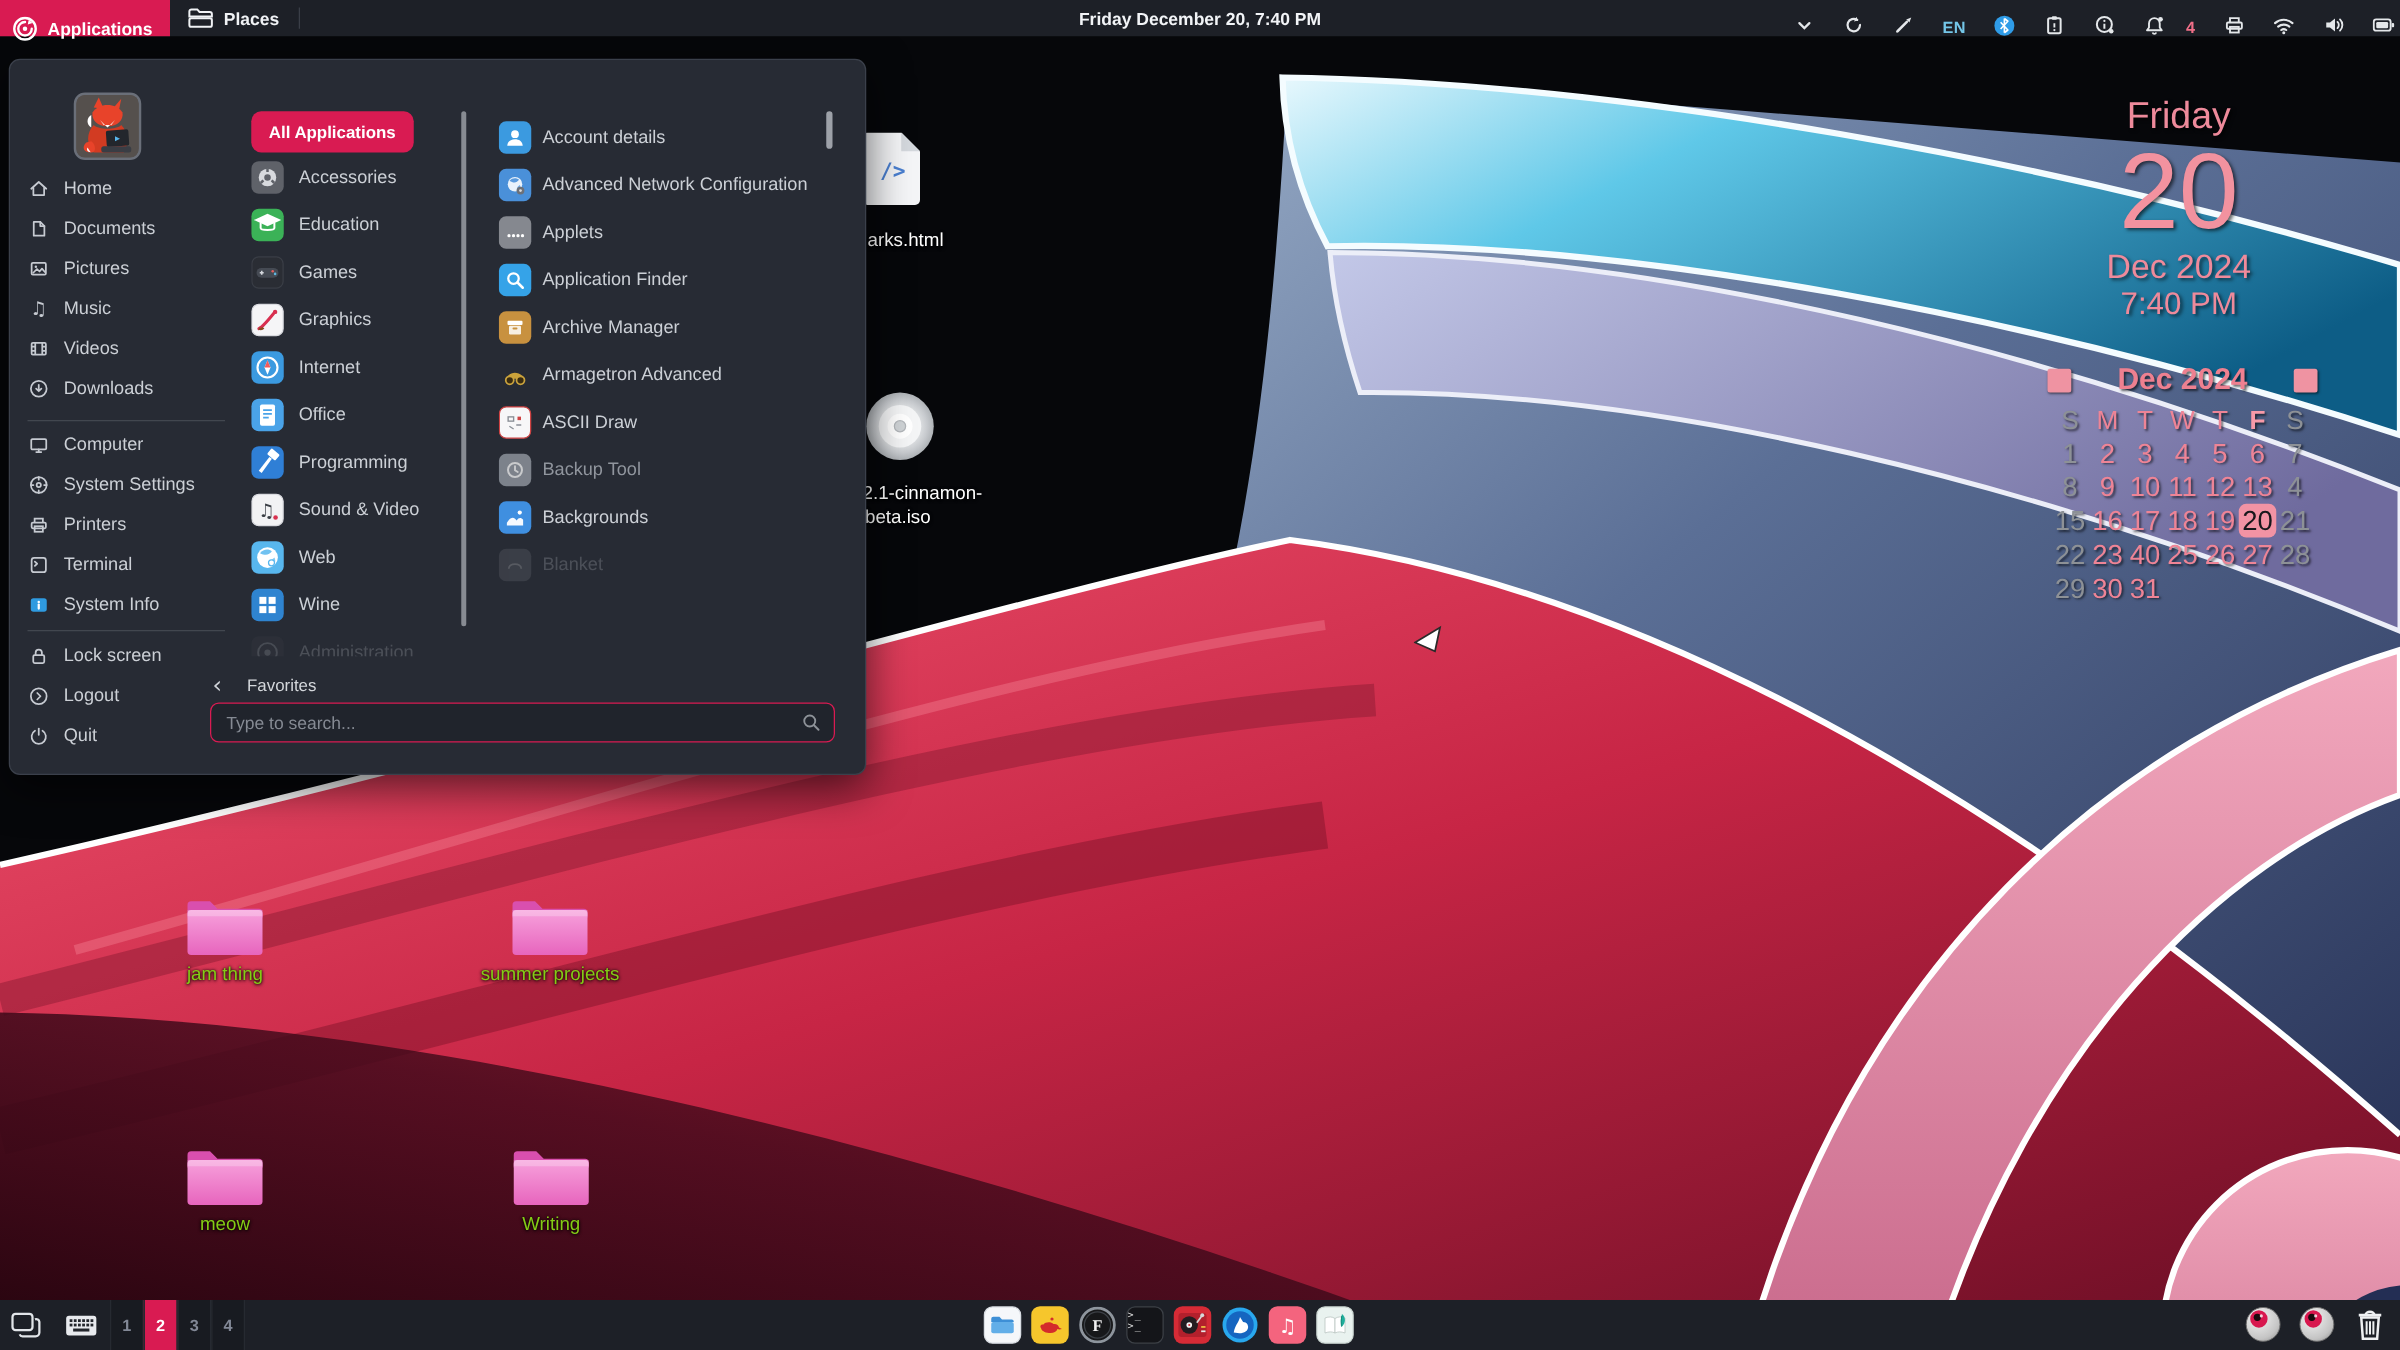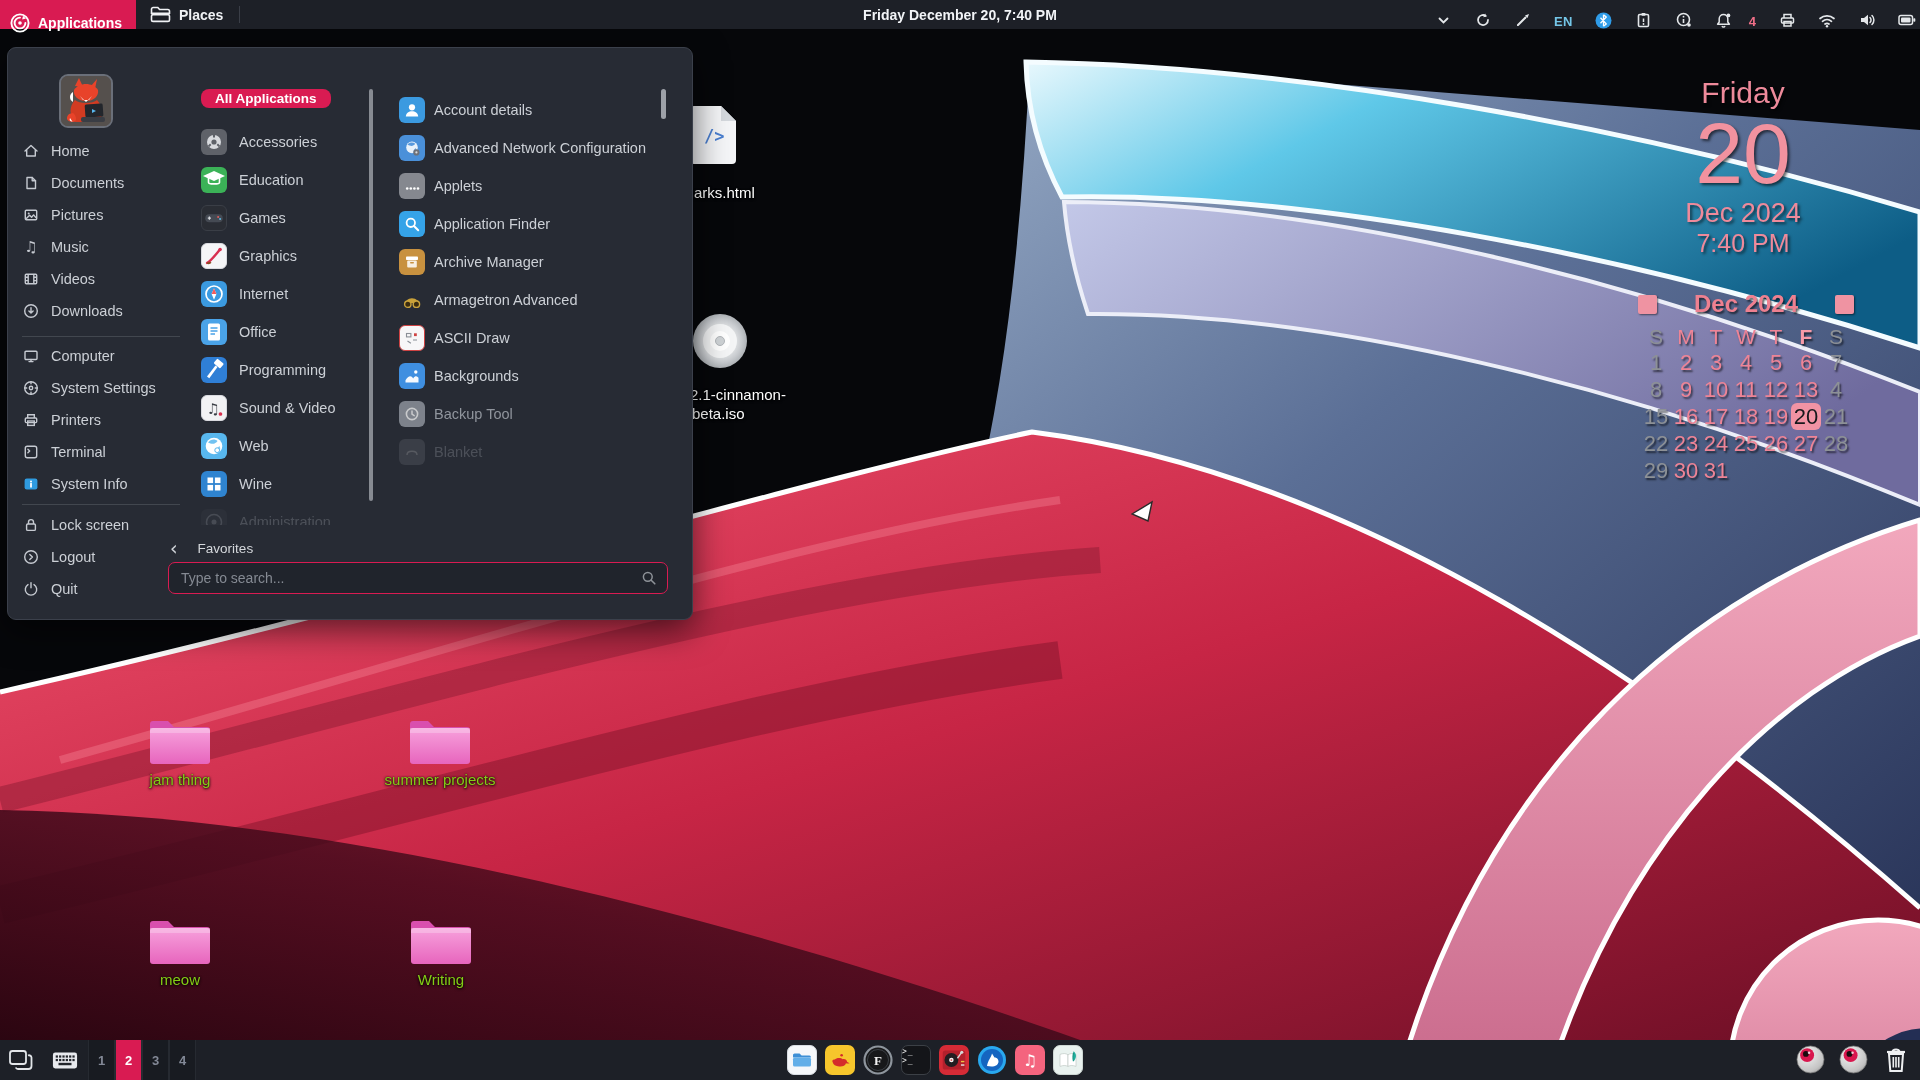--- a/index.html
+++ b/index.html
@@ -32,21 +32,21 @@
   border:1px solid #3b404b;border-radius:9px;box-shadow:0 10px 34px rgba(0,0,0,.6);z-index:5}
 #menu .abs{position:absolute}
 .avatar{left:51px;top:26px;width:54px;height:54px;border-radius:9px;border:2px solid #6a6f79;overflow:hidden;background:#57504e}
 .side-col{left:6px;width:182px}
 .side-row{height:32px;display:flex;align-items:center;gap:11px;padding-left:8px;border-radius:5px;cursor:default}
 .side-row .sic{width:18px;height:18px;display:flex;align-items:center;justify-content:center;flex:0 0 18px}
 .side-row span.lbl{font-size:14.5px;color:#ccd0d6;white-space:nowrap}
 .side-sep{left:14px;width:158px;height:1px;background:#42474f}
 .mus{color:#c6cad1;font-size:15px;line-height:1}
 
-.cat-pill{left:193px;top:41px;width:130px;height:19px;background:var(--accent);border-radius:8px;
+.cat-pill{left:193px;top:41px;width:130px;height:33px;background:var(--accent);border-radius:8px;
   display:flex;align-items:center;padding-left:14px}
 .cat-pill span{color:#fff;font-weight:700;font-size:13.5px}
 .cat-list{left:193px;top:75px;width:170px;height:402px;overflow:hidden}
 .cat-row{height:38px;display:flex;align-items:center;gap:12px}
 .cat-row span.lbl{font-size:14.5px;color:#ccd0d6;white-space:nowrap}
 .tile{width:26px;height:26px;border-radius:6px;background:var(--c,#444);display:flex;align-items:center;justify-content:center;flex:0 0 26px}
 .tile.bordered{border:1px solid #d9dadf}
 .cat-scroll{left:361px;top:41px;width:4px;height:412px;background:#878b92;border-radius:2px}
 
 .app-list{left:391px;top:43px;width:258px;height:452px;overflow:hidden}
@@ -270,21 +270,21 @@
       <div class="cal-cell we">15</div>
       <div class="cal-cell wd">16</div>
       <div class="cal-cell wd">17</div>
       <div class="cal-cell wd">18</div>
       <div class="cal-cell wd">19</div>
       <div class="cal-cell today">20</div>
       <div class="cal-cell we">21</div>
 
       <div class="cal-cell we">22</div>
       <div class="cal-cell wd">23</div>
-      <div class="cal-cell wd">24</div>
+      <div class="cal-cell wd">40</div>
       <div class="cal-cell wd">25</div>
       <div class="cal-cell wd">26</div>
       <div class="cal-cell wd">27</div>
       <div class="cal-cell we">28</div>
 
       <div class="cal-cell we">29</div>
       <div class="cal-cell wd">30</div>
       <div class="cal-cell wd">31</div>
       <div class="cal-cell"></div>
       <div class="cal-cell"></div>
@@ -731,37 +731,37 @@
       <div class="app-row">
         <span class="tile" style="border: 1.5px solid rgb(207, 67, 67); --c: #f7f7f8;">
             <svg width="18" height="18" viewBox="0 0 18 18">
               <rect x="3.5" y="4.5" width="4.4" height="3.4" fill="none" stroke="#8a8f96" stroke-width="1.1"></rect>
               <path d="M10 11h4M4.5 12l3.4 2.2" stroke="#8a8f96" stroke-width="1.1"></path>
               <rect x="11" y="4.3" width="2.8" height="2.8" fill="#cf4343"></rect>
             </svg>
           </span>
         <span class="lbl">ASCII Draw</span>
       </div>
+      <div class="app-row dim-label">
+        <span class="tile" style="opacity: 0.75; --c: #9aa0a8;">
+            <svg width="18" height="18" viewBox="0 0 18 18">
+              <circle cx="9" cy="9" r="5.6" fill="none" stroke="#fff" stroke-width="1.6"></circle>
+              <path d="M9 6v3.2l2.2 1.4" stroke="#fff" stroke-width="1.5" fill="none" stroke-linecap="round"></path>
+            </svg>
+          </span>
+        <span class="lbl">Backup Tool</span>
+      </div>
       <div class="app-row">
         <span class="tile" style="--c: #3f8fe0;">
             <svg width="18" height="18" viewBox="0 0 18 18">
               <path d="M2.5 13.2C5.5 8.4 8.2 8.2 10.2 11.4c2-2.8 3.8-2.4 5.3-.6v4.7H2.5Z" fill="#fff" opacity=".95"></path>
               <circle cx="12.8" cy="5" r="1.7" fill="#fff"></circle>
             </svg>
           </span>
         <span class="lbl">Backgrounds</span>
-      </div>
-      <div class="app-row dim-label">
-        <span class="tile" style="opacity: 0.75; --c: #9aa0a8;">
-            <svg width="18" height="18" viewBox="0 0 18 18">
-              <circle cx="9" cy="9" r="5.6" fill="none" stroke="#fff" stroke-width="1.6"></circle>
-              <path d="M9 6v3.2l2.2 1.4" stroke="#fff" stroke-width="1.5" fill="none" stroke-linecap="round"></path>
-            </svg>
-          </span>
-        <span class="lbl">Backup Tool</span>
       </div>
       <div class="app-row dimmer">
         <span class="tile" style="--c: #7e828a;">
             <svg width="18" height="18" viewBox="0 0 18 18">
               <path d="M4 12c0-5 10-5 10 0" stroke="#fff" fill="none" stroke-width="1.4"></path>
             </svg>
           </span>
         <span class="lbl">Blanket</span>
       </div>
     </div>

